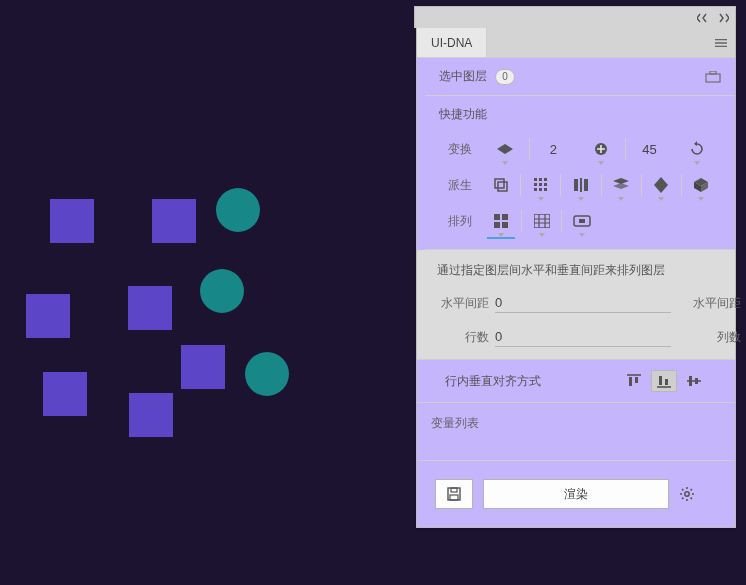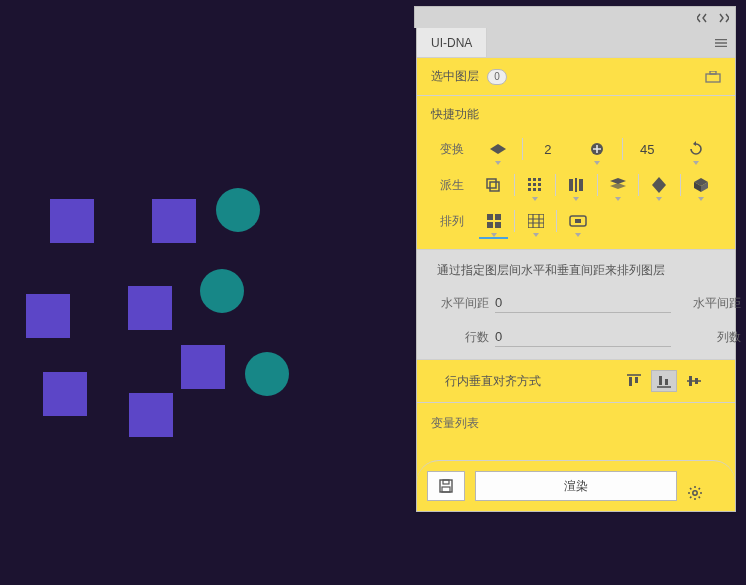--- a/index.html
+++ b/index.html
@@ -13,40 +13,40 @@
     position: relative;
   }
   .canvas { position: absolute; inset: 0; }
   .sq { position: absolute; width: 44px; height: 44px; background: #5c46c7; }
   .ci { position: absolute; width: 44px; height: 44px; border-radius: 50%; background: #178787; }
 
   .panel {
     position: absolute;
     top: 27px; right: 10px;
     width: 320px;
-    background: #fde047;
+    background: #c4b5fd;
     border: 1px solid #bdbdbd;
     display: flex; flex-direction: column;
     box-shadow: 0 1px 3px rgba(0,0,0,.2);
   }
   .panel-titlebar {
     position: absolute; top: -22px; right: -1px;
     width: 322px; height: 22px;
     background: #d4d4d4;
     border: 1px solid #bdbdbd; border-bottom: none;
     display: flex; justify-content: flex-end; align-items: center;
     padding: 0 6px; gap: 8px;
   }
   .tb-icon { width: 12px; height: 12px; display:flex; align-items:center; justify-content:center; color:#555; }
 
   .tab-row { height: 30px; display:flex; align-items:stretch; border-bottom:1px solid #cfcfcf; }
   .tab { padding: 0 14px; display:flex; align-items:center; background:#e8e8e8; border-right:1px solid #cfcfcf; font-size:12px; color:#444; }
   .tab-spacer { flex:1; background:#d4d4d4; display:flex; align-items:center; justify-content:flex-end; padding-right:8px; }
 
-  .section { padding: 10px 14px; border-bottom: 1px solid #d0d0d0; }
+  .section { padding: 10px 14px; border-bottom: 1px solid #d0d0d0; margin-left: 8px; }
   .sec-title { font-size: 12px; color:#555; margin-bottom: 8px; }
   .row { display:flex; align-items:center; }
   .selected-row { display:flex; align-items:center; justify-content:space-between; }
   .badge {
     display:inline-flex; align-items:center; justify-content:center;
     min-width:20px; height:16px; padding:0 5px;
     border:1px solid #b8b8b8; border-radius:8px;
     font-size:10px; color:#666; background:#eee;
     margin-left:8px;
   }
@@ -84,21 +84,21 @@
   .align-row {
     display:flex; align-items:center; justify-content:space-between;
     padding: 10px 28px; border-bottom:1px solid #cfcfcf;
   }
   .align-icons { display:flex; gap:4px; }
   .al-btn { width:26px; height:22px; display:flex; align-items:center; justify-content:center; border:1px solid transparent; }
   .al-btn.sel { background:#cfcfcf; border-color:#b8b8b8; }
 
   .varlist { padding: 12px 14px 28px; color:#666; }
 
-  .footer { display:flex; align-items:flex-end; padding:10px; gap:10px; border-top:1px solid #cfcfcf;border-radius:22px; }
+  .footer { display:flex; align-items:center; padding:18px; gap:10px; border-top:1px solid #cfcfcf; }
   .ft-btn {
     height:30px; display:flex; align-items:center; justify-content:center;
     border:1px solid #b5b5b5; background:#fdfdfd; color:#444;
   }
   .ft-square { width:38px; }
   .ft-wide { flex:1; }
   .ft-plain { width:38px; border:none; background:transparent; }
 </style>
 </head>
 <body>

